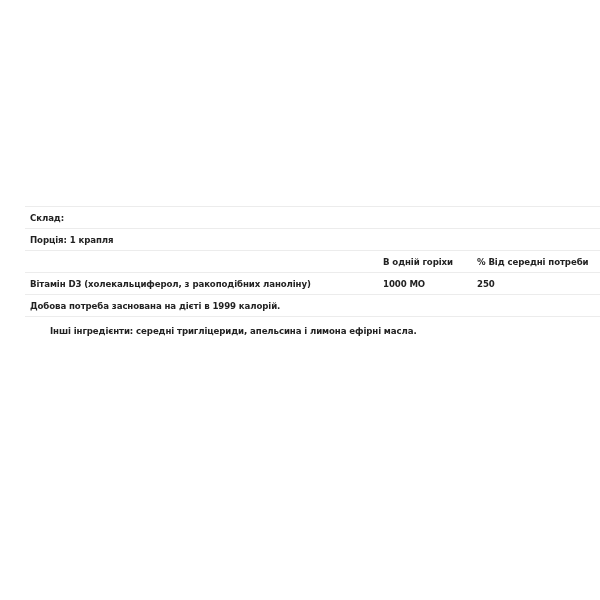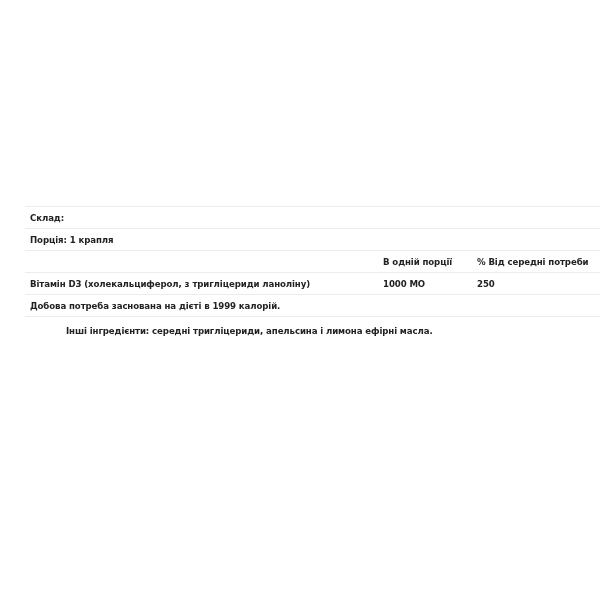--- a/index.html
+++ b/index.html
@@ -43,43 +43,43 @@
     td.c2 { width: 89px; }
     .notes {
       margin-top: 8px;
       padding-left: 1px;
       font-size: 8.6px;
       font-weight: bold;
       line-height: 12px;
       letter-spacing: -0.1px;
     }
     .notes p {
-      margin: 0 0 9px 16px;
+      margin: 0 0 9px 0;
       padding-left: 44px;
     }
   </style>
 </head>
 <body>
 
 <div class="wrap">
   <table class="facts">
     <tbody>
         <tr>
       <td colspan="3">Склад:</td>
     </tr>
     <tr>
       <td colspan="3">Порція: 1 крапля</td>
     </tr>
     <tr>
       <td class="c1"></td>
-      <td class="c2">В одній порції</td>
+      <td class="c2">В одній горіхи</td>
       <td class="c3">% Від середні потреби</td>
     </tr>
     <tr>
-      <td class="c1">Вітамін D3 (холекальциферол, з тригліцериди ланоліну)</td>
+      <td class="c1">Вітамін D3 (холекальциферол, з ракоподібних ланоліну)</td>
       <td class="c2">1000 МО</td>
       <td class="c3">250</td>
     </tr>
     <tr>
       <td colspan="3">Добова потреба заснована на дієті в 1999 калорій.</td>
     </tr>
   </tbody>
     </table>
 
   <div class="notes">

